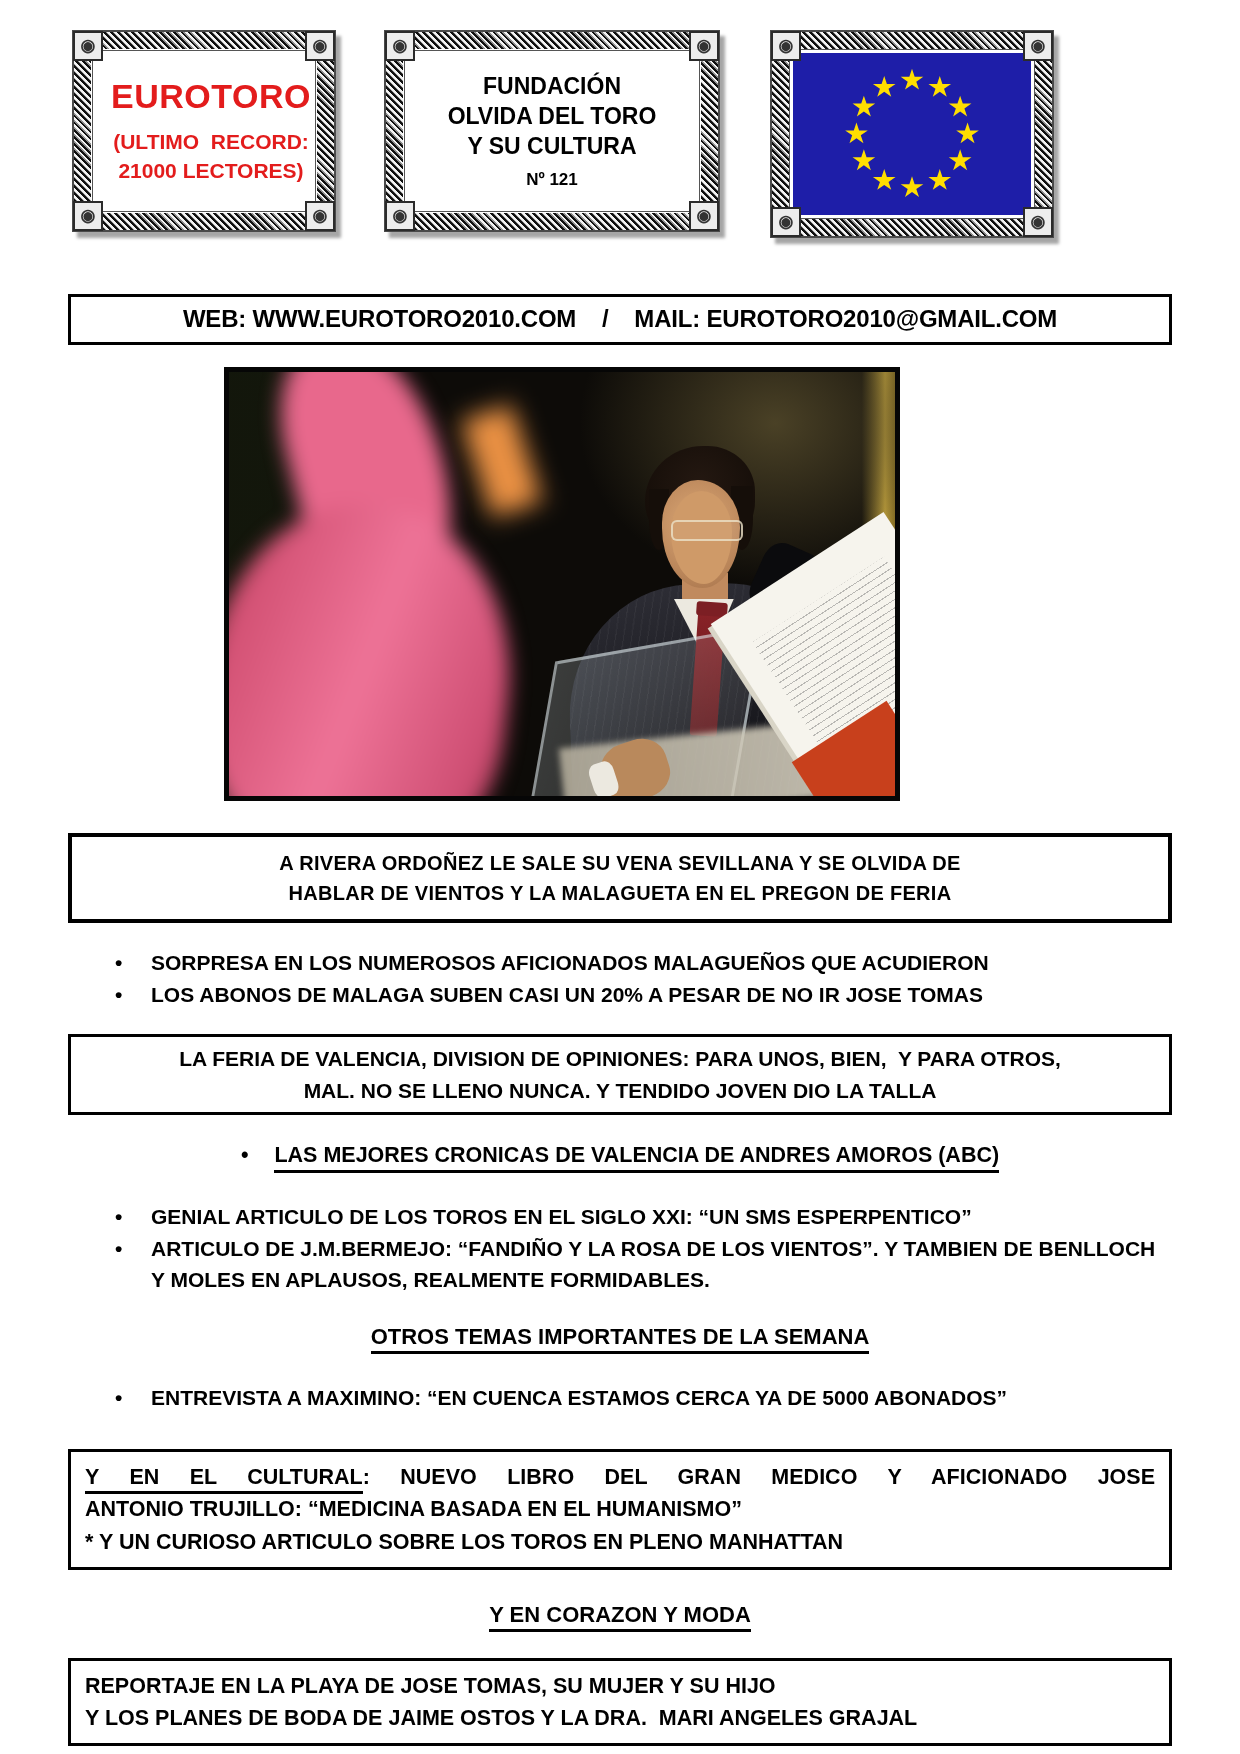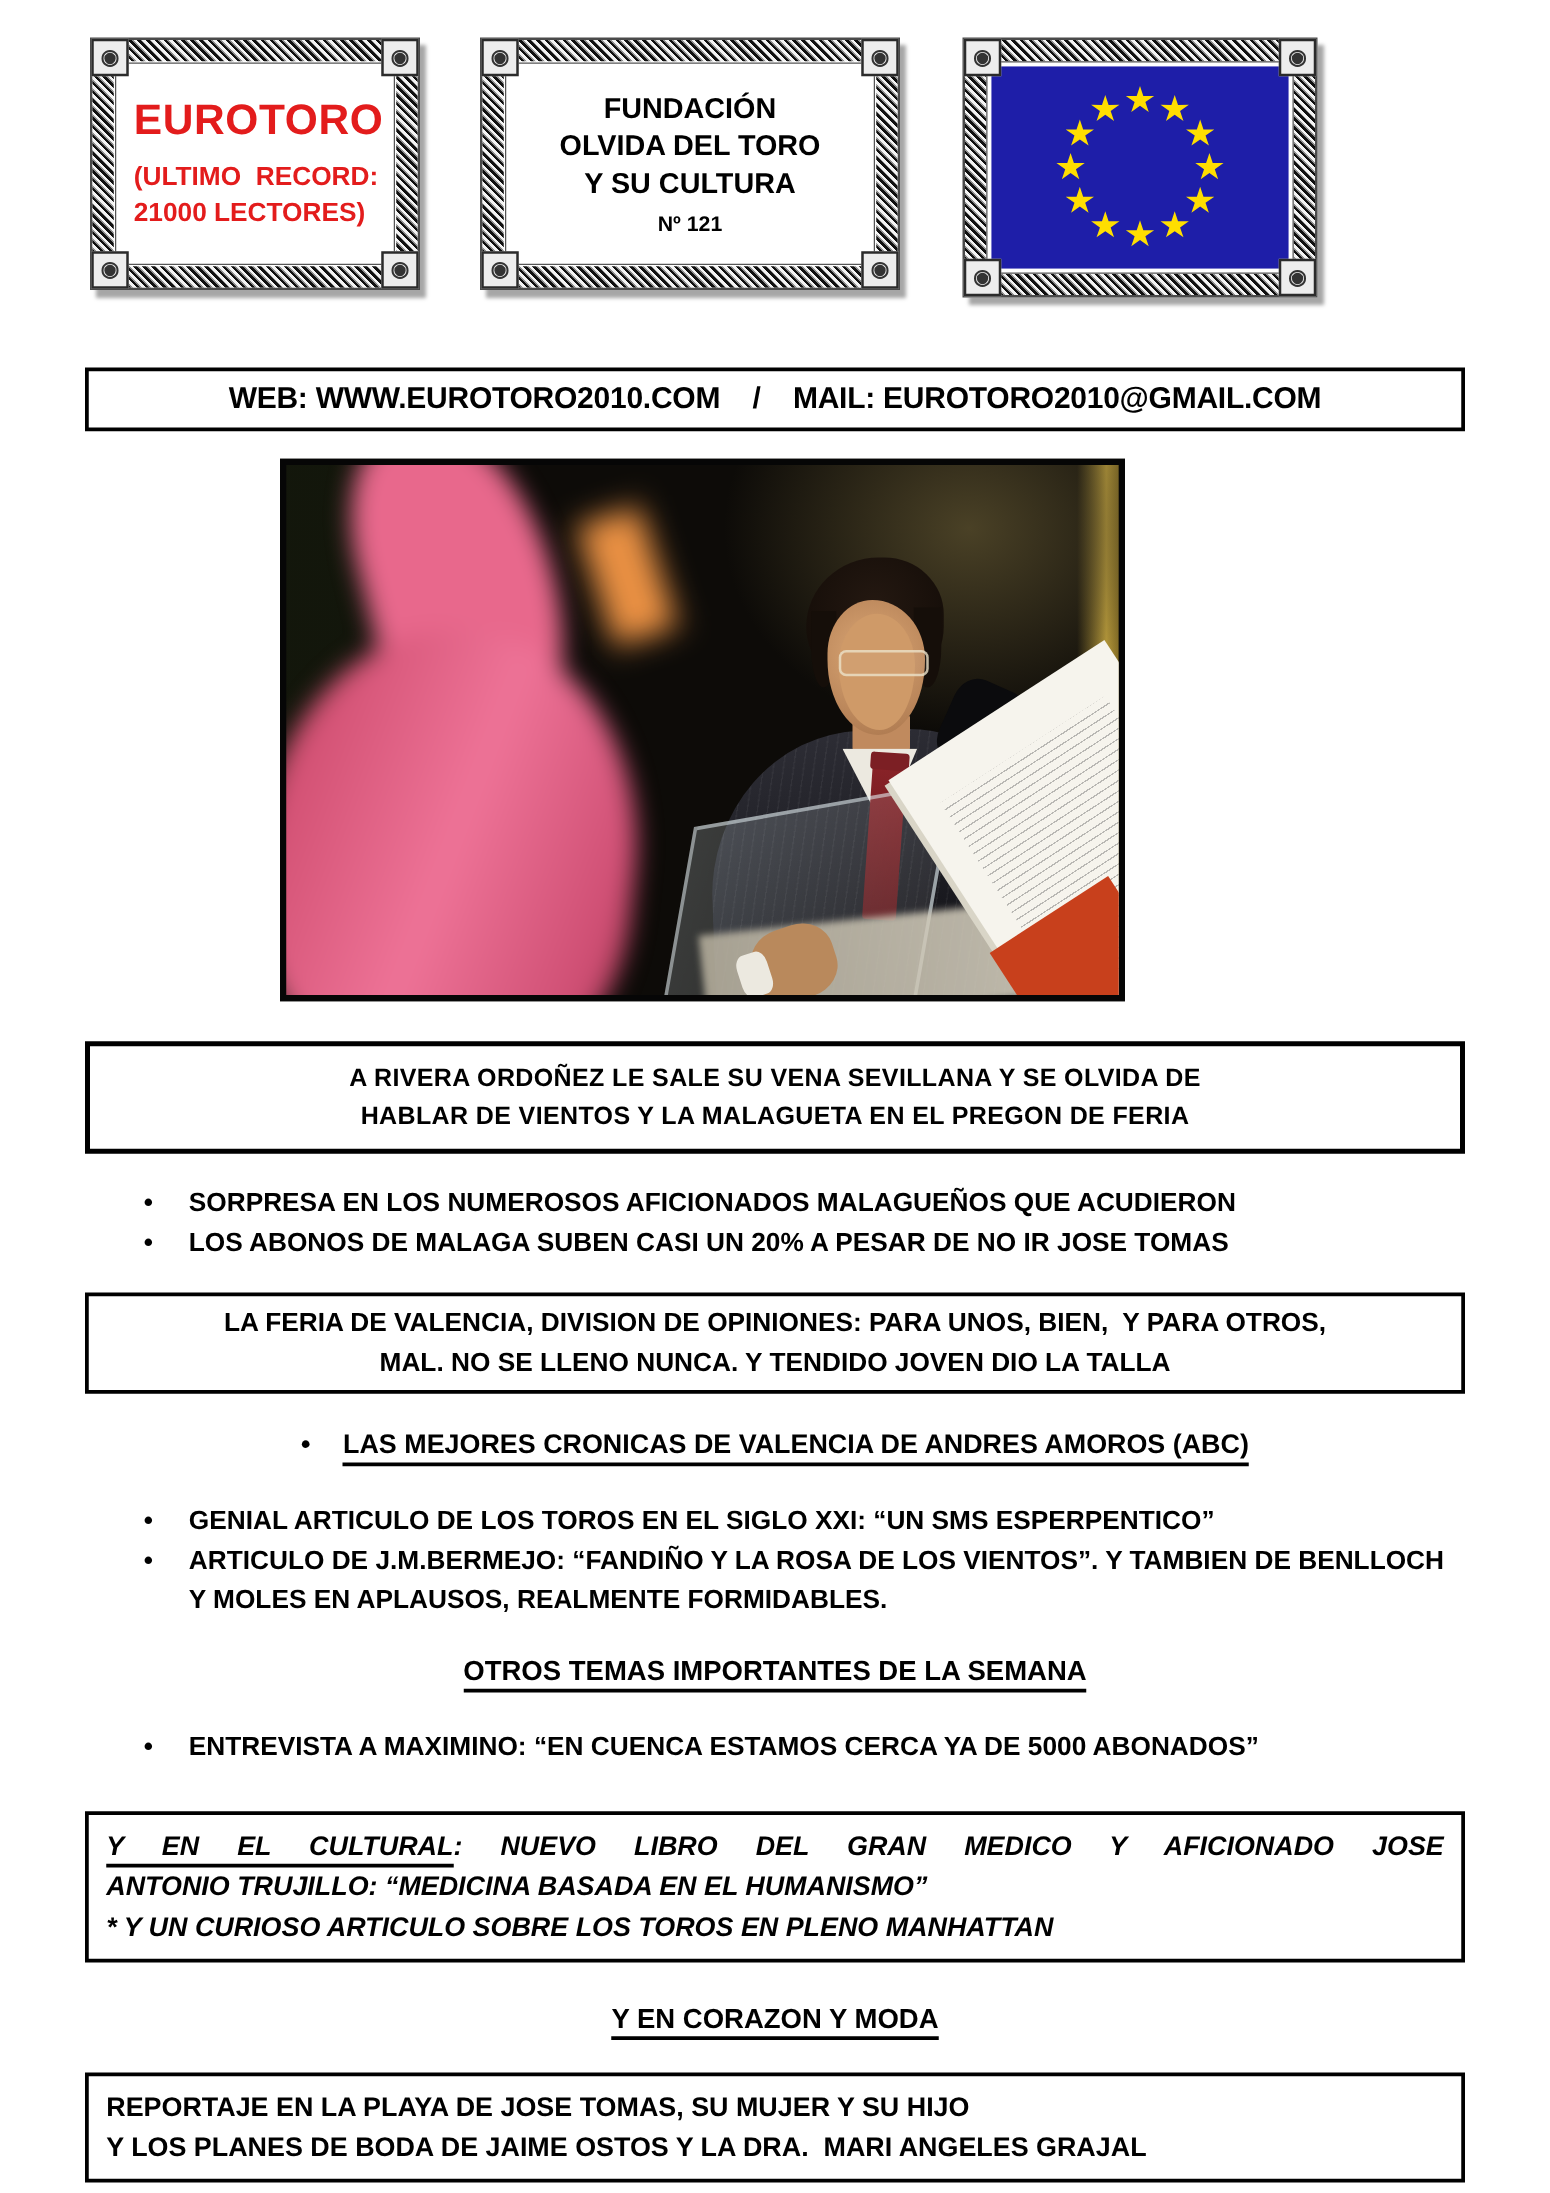--- a/index.html
+++ b/index.html
@@ -20,21 +20,21 @@
   .box-flag { width:284px; height:208px; }
   .band { position:absolute; inset:0; border:17px solid #777;
           border-image:repeating-linear-gradient(45deg,#101010 0 2px,#8f8f8f 2px 3px,#f3f3f3 3px 5px) 17;
           pointer-events:none; }
   .corner { position:absolute; width:30px; height:30px; background:#ededed; border:2px solid #2b2b2b;
             color:#333; font-size:17px; line-height:26px; text-align:center; z-index:2; box-sizing:border-box; }
   .corner.tl{left:-1px;top:-1px} .corner.tr{right:-1px;top:-1px}
   .corner.bl{left:-1px;bottom:-1px} .corner.br{right:-1px;bottom:-1px}
   .inner { position:absolute; inset:19px; background:#fff; z-index:1;
            display:flex; flex-direction:column; justify-content:center; box-shadow:0 0 0 1px #555; }
-  .inner-logo { padding-left:14px; }
+  .inner-logo { padding-left:14px;text-align:center; }
   .logo-title { font-size:34px; letter-spacing:0.5px; margin-bottom:12px; }
   .logo-sub { font-size:21px; line-height:1.38; }
   .inner-foundation { text-align:center; }
   .f-line { font-size:23px; line-height:1.3; }
   .f-issue { font-size:17px; margin-top:8px; }
   .inner-flag { inset:18px; padding:3px; }
   .inner-flag svg { width:100%; height:100%; display:block; }
 
   
   .contact-bar { margin-top:56px; border:3px solid #000; padding:8px 0 9px;
@@ -114,21 +114,21 @@
   .blist { margin-top:24px; }
   .li { display:flex; gap:22px; padding-left:47px; font-size:21px; line-height:1.5; }
   .li .dot { width:14px; flex:none; }
   .box-plain { border:3px solid #000; text-align:center; font-size:21px; line-height:1.5;
                padding:6px 4px; }
   .valencia-box { margin-top:24px; }
   .cronicas { margin-top:28px; display:flex; justify-content:center; gap:26px; font-size:21.5px; }
   .ul-thick { border-bottom:3px solid #000; padding-bottom:2px; }
   .heading-center { margin-top:28px; text-align:center; font-size:22px; }
   .cultural-box { margin-top:36px; border:3px solid #000; padding:9px 14px;
-                  font-size:21.5px; line-height:1.5; text-align:left;font-style:italic; }
+                  font-size:21.5px; line-height:1.5; text-align:left; }
   .cultural-line1 { text-align:justify; text-align-last:justify; }
   .reportaje-box { margin-top:30px; border:3px solid #000; padding:9px 14px;
                    font-size:21.5px; line-height:1.5; }
 </style>
 </head>
 <body>
 
 <div class="content">
 
   <div class="header-row">

